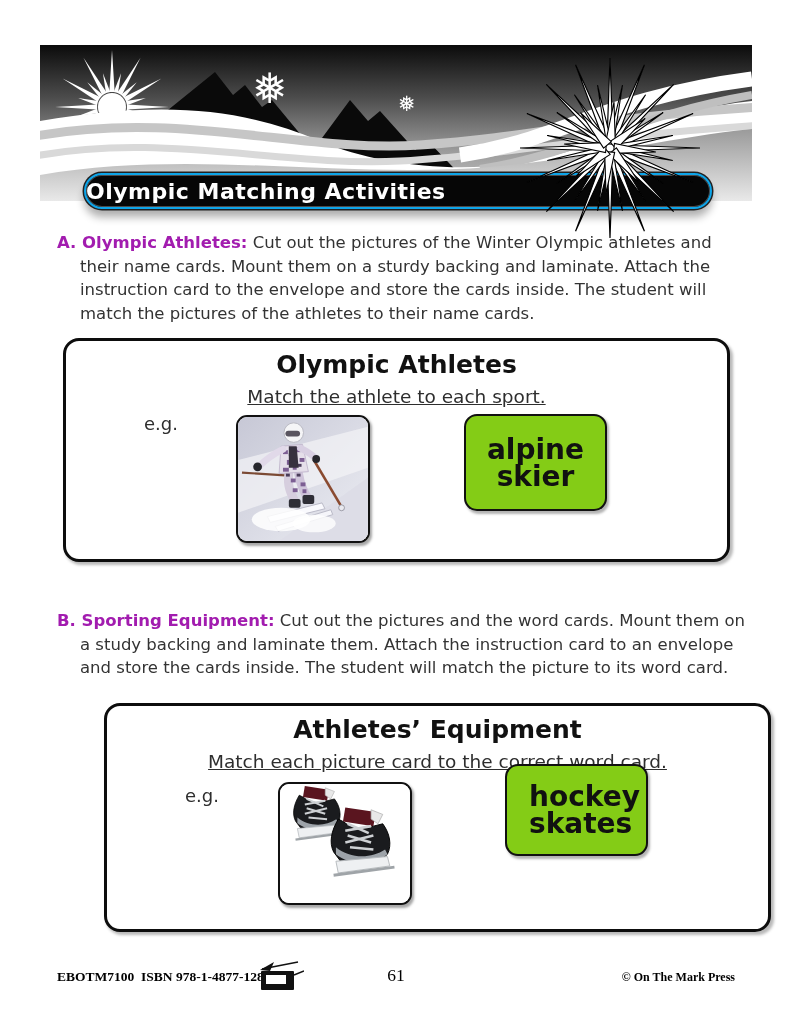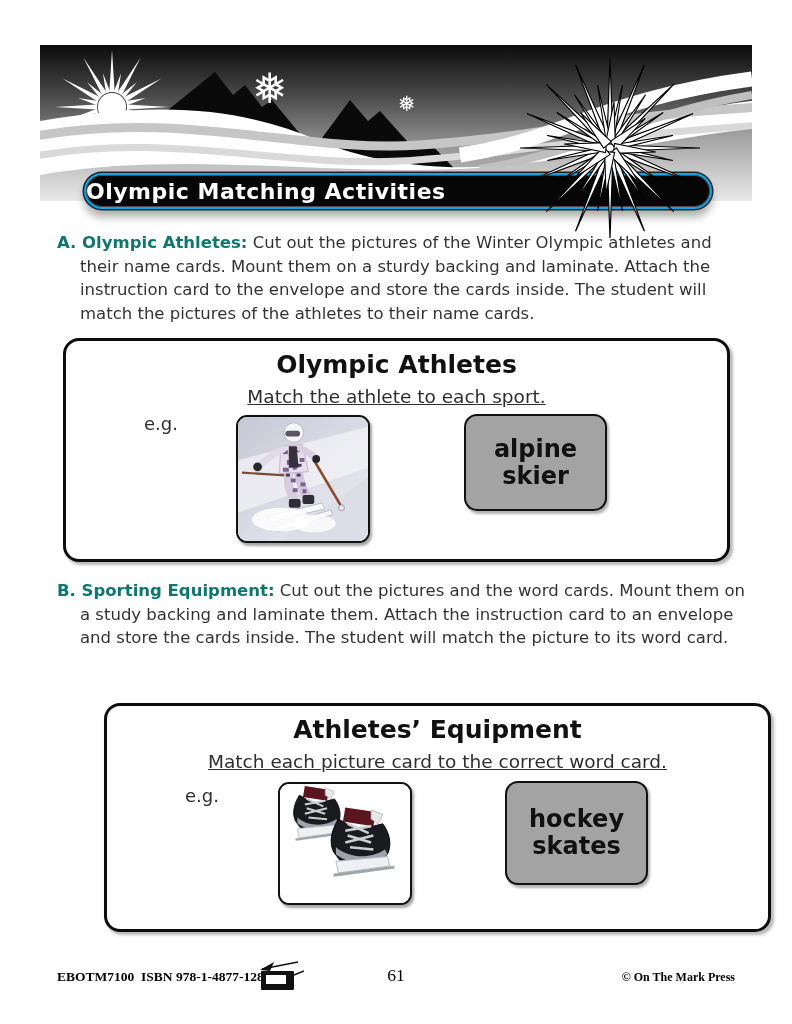--- a/index.html
+++ b/index.html
@@ -18,23 +18,23 @@
     background:#060606; border:2px solid #0ea5e9; border-radius:20px;
     box-shadow:0 0 0 1.5px #222, 0 8px 8px rgba(0,0,0,.32), inset 0 0 0 1px rgba(255,255,255,.28);
     display:flex; align-items:center; justify-content:flex-start;
   }
   .title-pill span {
     color:#fff; font-weight:bold; font-size:22px; letter-spacing:.5px;
   }
   
   .para { position:absolute; left:57px; width:694px; font-size:16.5px; line-height:23.6px;
           padding-left:23px; text-indent:-23px; color:#333; }
-  .para b { color:#0f766e; }
+  .para b { color:#a21caf; }
   .para-a { top:231px; }
-  .para-b { top:579px; }
+  .para-b { top:609px; }
   
   .activity-box {
     position:absolute; left:63px; width:667px; background:#fff;
     border:3.5px solid #0d0d0d; border-radius:16px;
     box-shadow:2.5px 3px 3px rgba(0,0,0,.28);
   }
   .box-1 { top:338px; height:224px; }
   .box-2 { top:703px; height:229px;margin-left:41px; }
   .box-title { text-align:center; font-weight:bold; font-size:25px; color:#111; margin-top:9px; }
   .box-instr { text-align:center; font-size:18.5px; color:#2e2e2e; margin-top:7px;text-decoration:underline; }
@@ -42,28 +42,28 @@
   .box-1 .eg-label { left:78px;  top:72px; }
   .box-2 .eg-label { left:78px;  top:79px; }
   .photo-card {
     position:absolute; border:2.5px solid #111; border-radius:11px; overflow:hidden;
     box-shadow:2px 2.5px 2.5px rgba(0,0,0,.35); background:#fff;
   }
   .box-1 .photo-card { left:170px; top:74px; width:134px; height:128px; }
   .box-2 .photo-card { left:171px; top:76px; width:134px; height:123px; }
   .photo-card svg { display:block; width:100%; height:100%; }
   .word-card {
-    position:absolute; left:398px; width:143px; background:#a3a3a3;
+    position:absolute; left:398px; width:143px; background:#84cc16;
     border:2.5px solid #111; border-radius:13px;
     box-shadow:2px 2.5px 2.5px rgba(0,0,0,.3);
     display:flex; align-items:center; justify-content:center;
-    font-weight:bold; font-size:24px; color:#111; text-align:center; line-height:27px;
+    font-weight:bold; font-size:28px; color:#111; text-align:center; line-height:27px;
   }
   .box-1 .word-card { top:73px; height:97px; }
-  .box-2 .word-card { top:75px; height:104px; }
+  .box-2 .word-card { top:58px; height:92px; }
   .box-2 .word-card span { display:inline-block; max-width:95px; }
   
   .footer { position:absolute; left:40px; top:956px; width:712px; height:44px;
             font-family:"Liberation Serif","DejaVu Serif",serif; color:#000; }
   .f-left  { position:absolute; left:17px; top:13px; font-weight:bold; font-size:13.5px; white-space:pre; }
   .f-logo  { position:absolute; left:218px; top:2px; width:46px; height:36px; }
   .f-page  { position:absolute; left:0; right:0; top:9px; text-align:center; font-size:17.5px; }
   .f-right { position:absolute; right:17px; top:14px; font-weight:bold; font-size:12px; }
 </style>
 </head>

